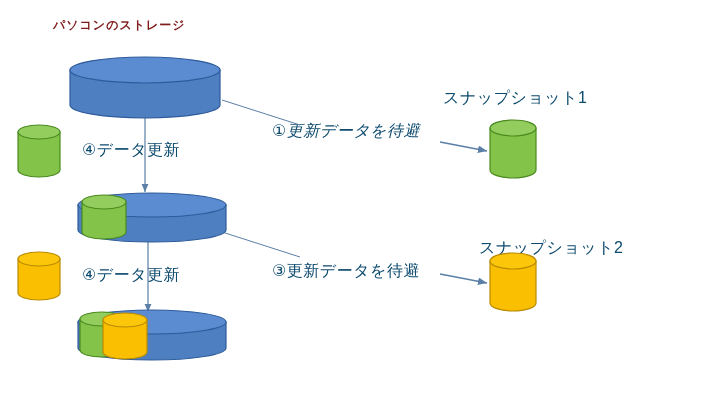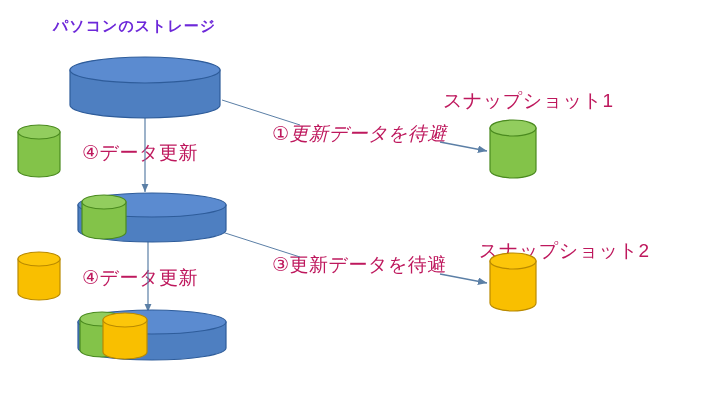--- a/index.html
+++ b/index.html
@@ -11,29 +11,29 @@
     position: relative;
     width: 720px;
     height: 405px;
     background: #ffffff;
     overflow: hidden;
     font-family: "Liberation Sans", "DejaVu Sans", sans-serif;
   }
   .hdr {
     position: absolute;
     font-weight: bold;
-    font-size: 15px;
-    color: #6d28d9;
+    font-size: 12px;
+    color: #7f1d1d;
     letter-spacing: 1px;
     white-space: nowrap;
   }
   .lbl {
     position: absolute;
-    font-size: 19px;
-    color: #be185d;
+    font-size: 16px;
+    color: #0c4a6e;
     white-space: nowrap;
     letter-spacing: 0.5px;
   }
   .svg-layer {
     position: absolute;
     left: 0;
     top: 0;
     width: 720px;
     height: 405px;
   }
@@ -47,21 +47,21 @@
 
 
   <div class="lbl" style="left:443px; top:88px;">スナップショット1</div>
 
   <div class="lbl" style="left:443px; top:238px;margin-left:36px;">スナップショット2</div>
 
   <div class="lbl" style="left:272px; top:121px;font-style:italic;">①更新データを待避</div>
 
   <div class="lbl" style="left:82px; top:140px;">④データ更新</div>
 
-  <div class="lbl" style="left:272px; top:252px;text-align:center;">③更新データを待避</div>
+  <div class="lbl" style="left:272px; top:261px;text-align:center;">③更新データを待避</div>
 
   <div class="lbl" style="left:82px; top:265px;">④データ更新</div>
 
   <svg class="svg-layer" viewBox="0 0 720 405" xmlns="http://www.w3.org/2000/svg">
     <defs>
       <marker id="arrowHead" markerWidth="8" markerHeight="8" refX="7" refY="3" orient="auto" markerUnits="strokeWidth">
         <path d="M0,0 L7,3 L0,6 z" fill="#5b7fa6"></path>
       </marker>
     </defs>
 

